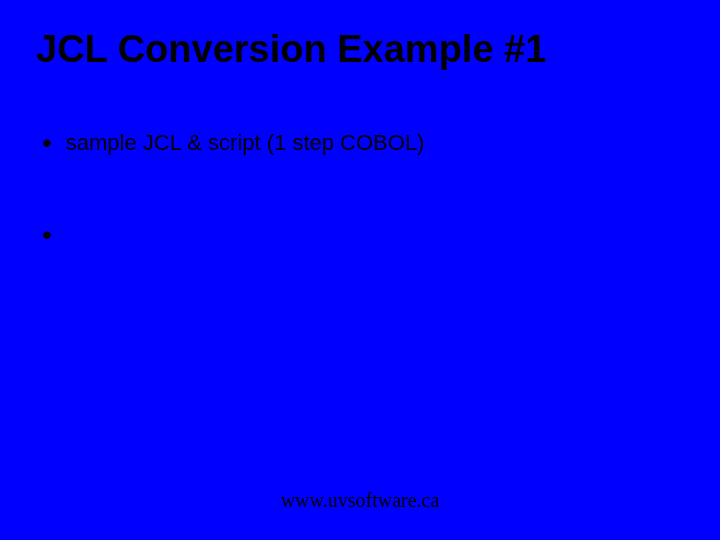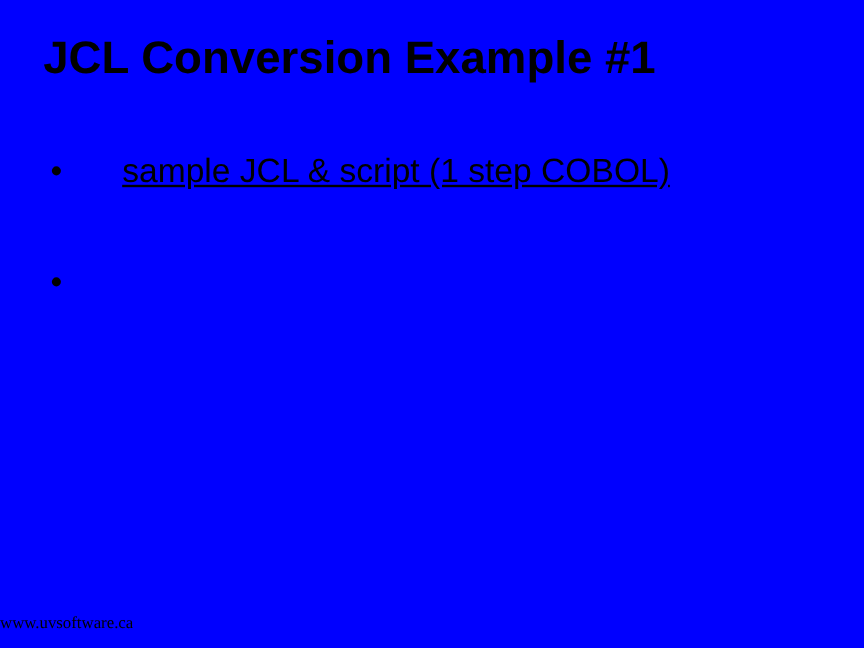--- a/index.html
+++ b/index.html
@@ -33,32 +33,31 @@
   }
   .bullet-dot {
     color: #000000;
     font-size: 28px;
     line-height: 36px;
     margin-right: 14px;
     flex: 0 0 auto;
   }
   .bullet-text {
     color: #000000;
-    font-size: 28px;
+    font-size: 22px;
     line-height: 36px;
-    text-decoration: underline;
-    margin-left: 36px;
   }
   .footer {
     position: absolute;
-    bottom: 12px;
+    bottom: 28px;
     left: 0;
     width: 720px;
+    text-align: center;
     color: #000000;
-    font-size: 14px;
+    font-size: 20px;
     font-family: "Times New Roman", Times, serif;
   }
 </style>
 </head>
 <body>
 
 <div class="slide">
   <h1 class="title">JCL Conversion Example #1</h1>
   <ul class="bullets">
     <li>

